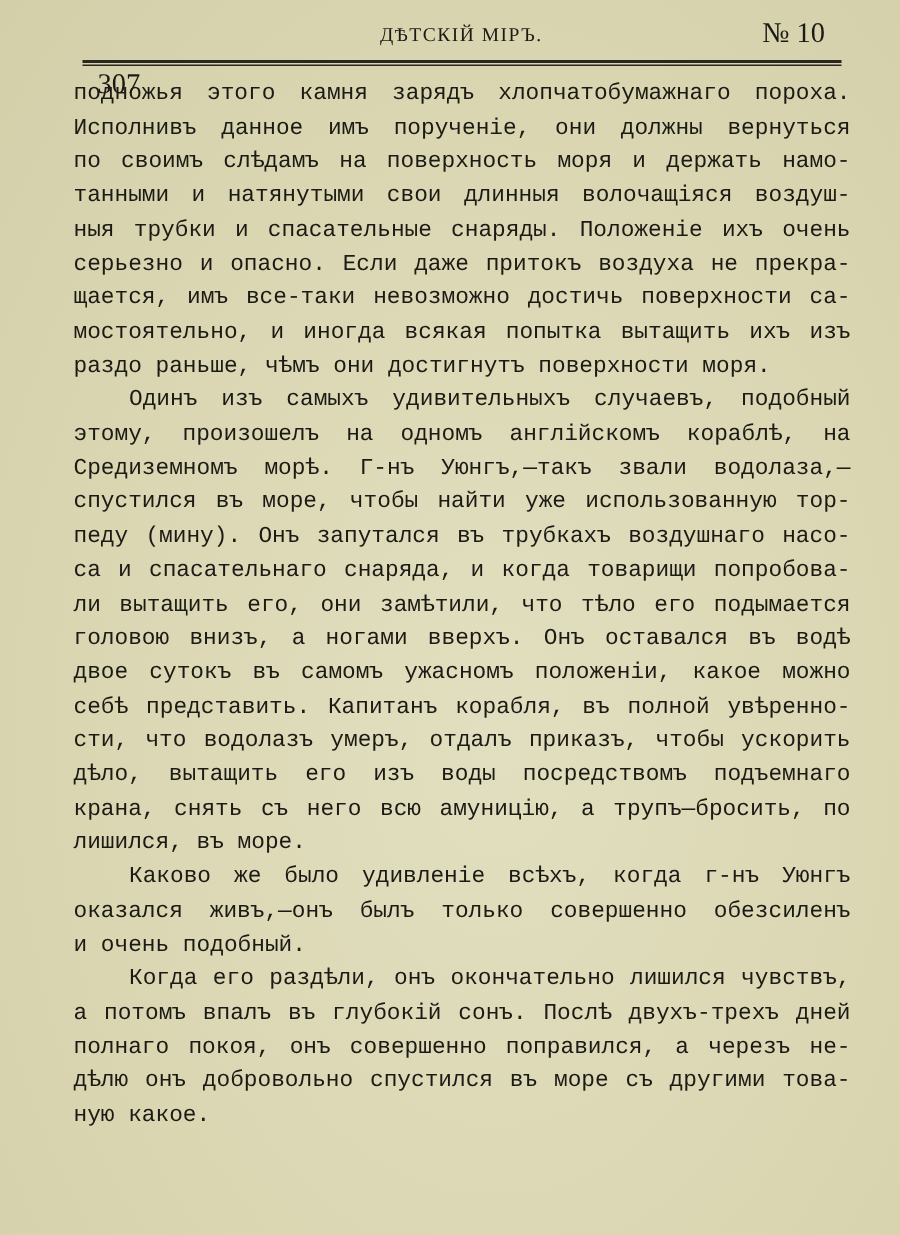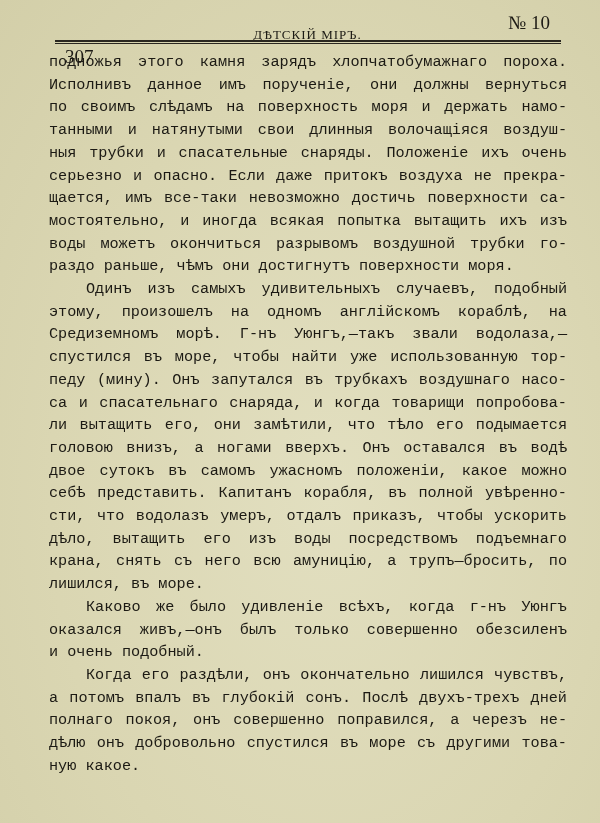--- a/index.html
+++ b/index.html
@@ -8,21 +8,21 @@
       background:#dcd8b4;
       background-image: radial-gradient(ellipse at 55% 60%, #e2dfc0 0%, #dad6b2 60%, #d3cfa9 100%);
       font-family: "DejaVu Serif", "Liberation Serif", serif;
       color:#1c1a14;
       position:relative;
     }
     .header {
       position:absolute; left:55px; top:8px; width:505px; height:28px;
     }
     .page-num { position:absolute; left:10px; top:4px; font-size:19px; font-family:"Liberation Serif", serif;margin-top:34px; }
-    .running-title { position:absolute; left:0; right:0; top:7px; text-align:center; font-size:13px; letter-spacing:1px; font-family:"Liberation Serif", serif;margin-top:12px; }
+    .running-title { position:absolute; left:0; right:0; top:7px; text-align:center; font-size:13px; letter-spacing:1px; font-family:"Liberation Serif", serif; }
     .issue { position:absolute; right:10px; top:4px; font-size:19px; font-family:"Liberation Serif", serif; }
     .rule {
       position:absolute; left:55px; top:40px; width:506px; height:4px;
       border-top:2px solid #2a2720; border-bottom:1px solid #2a2720;
       box-sizing:border-box;
     }
     .content {
       position:absolute; left:49px; top:51px; width:518px;
       font-size:15.2px; line-height:22.7px;
       font-family:Liberation Mono, monospace;
@@ -44,21 +44,20 @@
 <div class="content" id="content">
     <div>
       <span class="line">подножья этого камня зарядъ хлопчатобумажнаго пороха.</span>
       <span class="line">Исполнивъ данное имъ порученіе, они должны вернуться</span>
       <span class="line">по своимъ слѣдамъ на поверхность моря и держать намо-</span>
       <span class="line">танными и натянутыми свои длинныя волочащіяся воздуш-</span>
       <span class="line">ныя трубки и спасательные снаряды. Положеніе ихъ очень</span>
       <span class="line">серьезно и опасно. Если даже притокъ воздуха не прекра-</span>
       <span class="line">щается, имъ все-таки невозможно достичь поверхности са-</span>
       <span class="line">мостоятельно, и иногда всякая попытка вытащить ихъ изъ</span>
-      <span class="line">воды можетъ окончиться разрывомъ воздушной трубки го-</span>
       <span class="line last">раздо раньше, чѣмъ они достигнутъ поверхности моря.</span>
     </div>
     <div>
       <span class="line indent">Одинъ изъ самыхъ удивительныхъ случаевъ, подобный</span>
       <span class="line">этому, произошелъ на одномъ англійскомъ кораблѣ, на</span>
       <span class="line">Средиземномъ морѣ. Г-нъ Уюнгъ,—такъ звали водолаза,—</span>
       <span class="line">спустился въ море, чтобы найти уже использованную тор-</span>
       <span class="line">педу (мину). Онъ запутался въ трубкахъ воздушнаго насо-</span>
       <span class="line">са и спасательнаго снаряда, и когда товарищи попробова-</span>
       <span class="line">ли вытащить его, они замѣтили, что тѣло его подымается</span>

